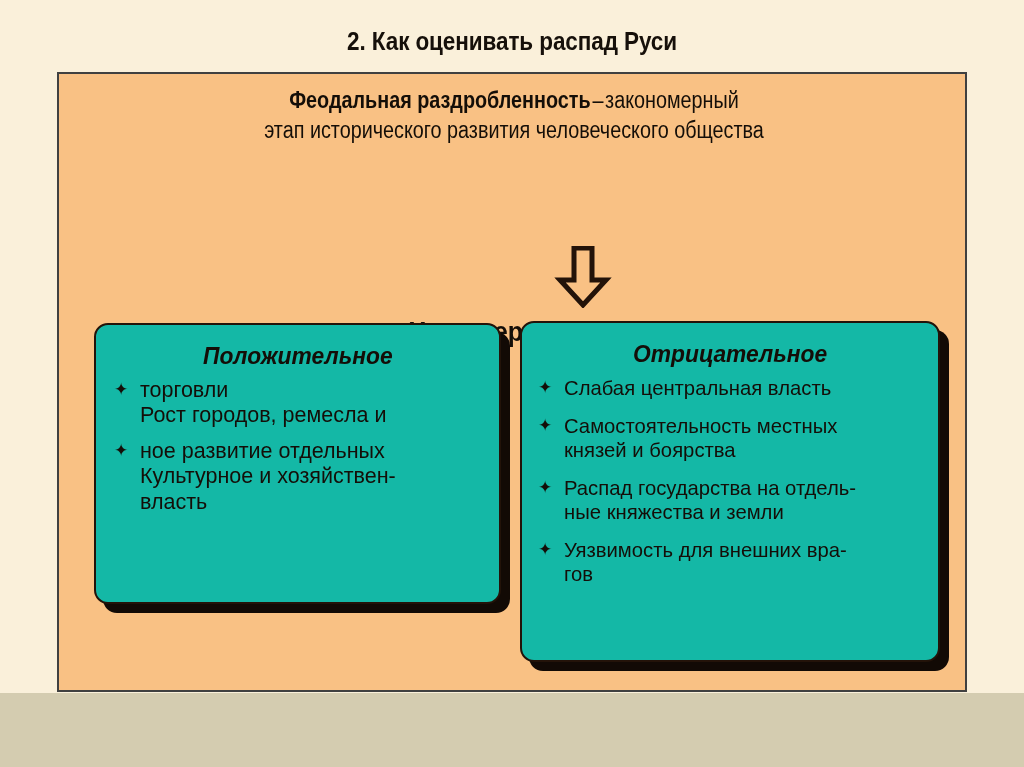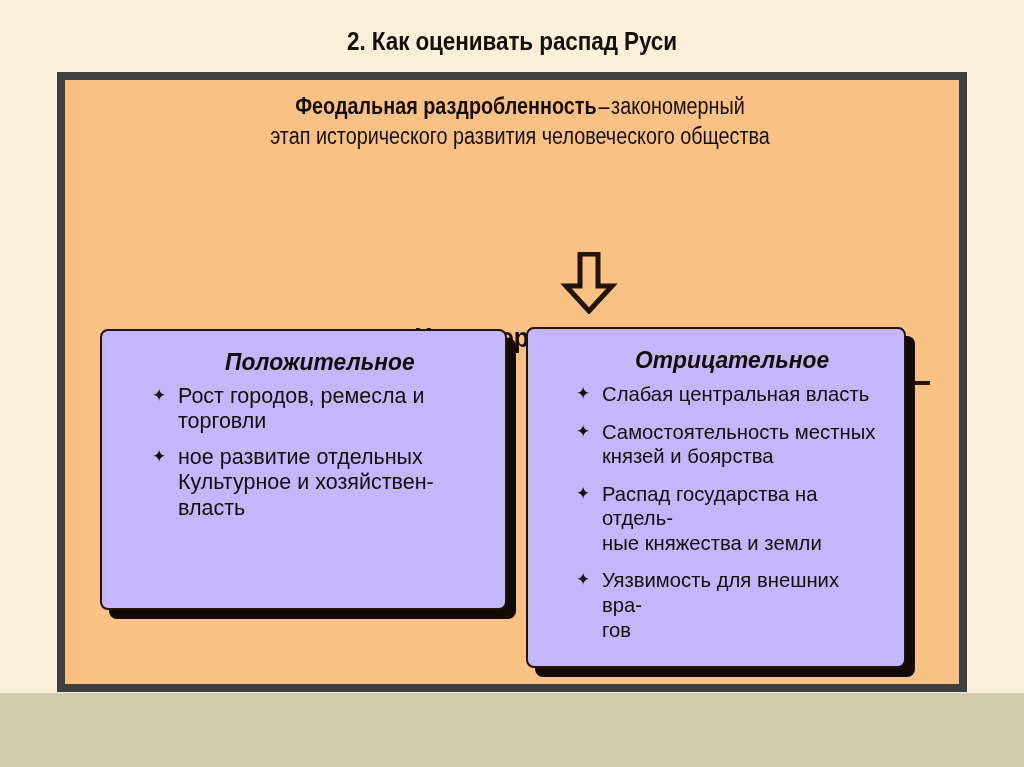--- a/index.html
+++ b/index.html
@@ -51,21 +51,21 @@
   }
 
   
   #panel {
     position: absolute;
     left: 57px;
     top: 72px;
     width: 910px;
     height: 620px;
     background: #F9C184;
-    border: 8px solid #404040;
+    border: 2px solid #404040;
     box-sizing: border-box;
   }
 
   
   #statement {
     position: absolute;
     left: 0;
     top: 12px;
     width: 910px;
     text-align: center;
@@ -115,37 +115,36 @@
     left: 0;
     top: 0;
     width: 910px;
     height: 620px;
     pointer-events: none;
   }
 
   
   .branch {
     position: absolute;
-    background: #c4b5fd;
+    background: #14b8a6;
     border: 2.5px solid #231309;
-    border-radius: 8px;
+    border-radius: 14px;
     box-sizing: border-box;
     box-shadow: 9px 9px 0 0 #120A05;
-    padding-left: 32px;
   }
   #branch-positive {
     left: 35px;
     top: 249px;
     width: 407px;
     height: 281px;
   }
   #branch-negative {
     left: 461px;
     top: 247px;
-    width: 380px;
+    width: 420px;
     height: 341px;
   }
 
   .branch-heading {
     text-align: center;
     font-size: 24px;
     font-weight: bold;
     font-style: italic;
     color: #140E08;
     margin: 17px 0 8px 0;
@@ -226,22 +225,22 @@
       <polyline points="625,268 678,303 865,303" fill="none" stroke="#231309" stroke-width="4"></polyline>
     </svg>
 
     <div class="branch" id="branch-positive">
       <div class="branch-heading">
         <span>Положительное</span>
       </div>
       <ul class="bullets">
         <li>
           <span class="star">✦</span>
+          <span class="txt">торговли</span>
           <span class="txt">Рост городов, ремесла и</span>
-          <span class="txt">торговли</span>
         </li>
         <li>
           <span class="star">✦</span>
           <span class="txt">ное развитие отдельных</span>
           <span class="txt">Культурное и хозяйствен-</span>
           <span class="txt">власть</span>
         </li>
       </ul>
     </div>
 

